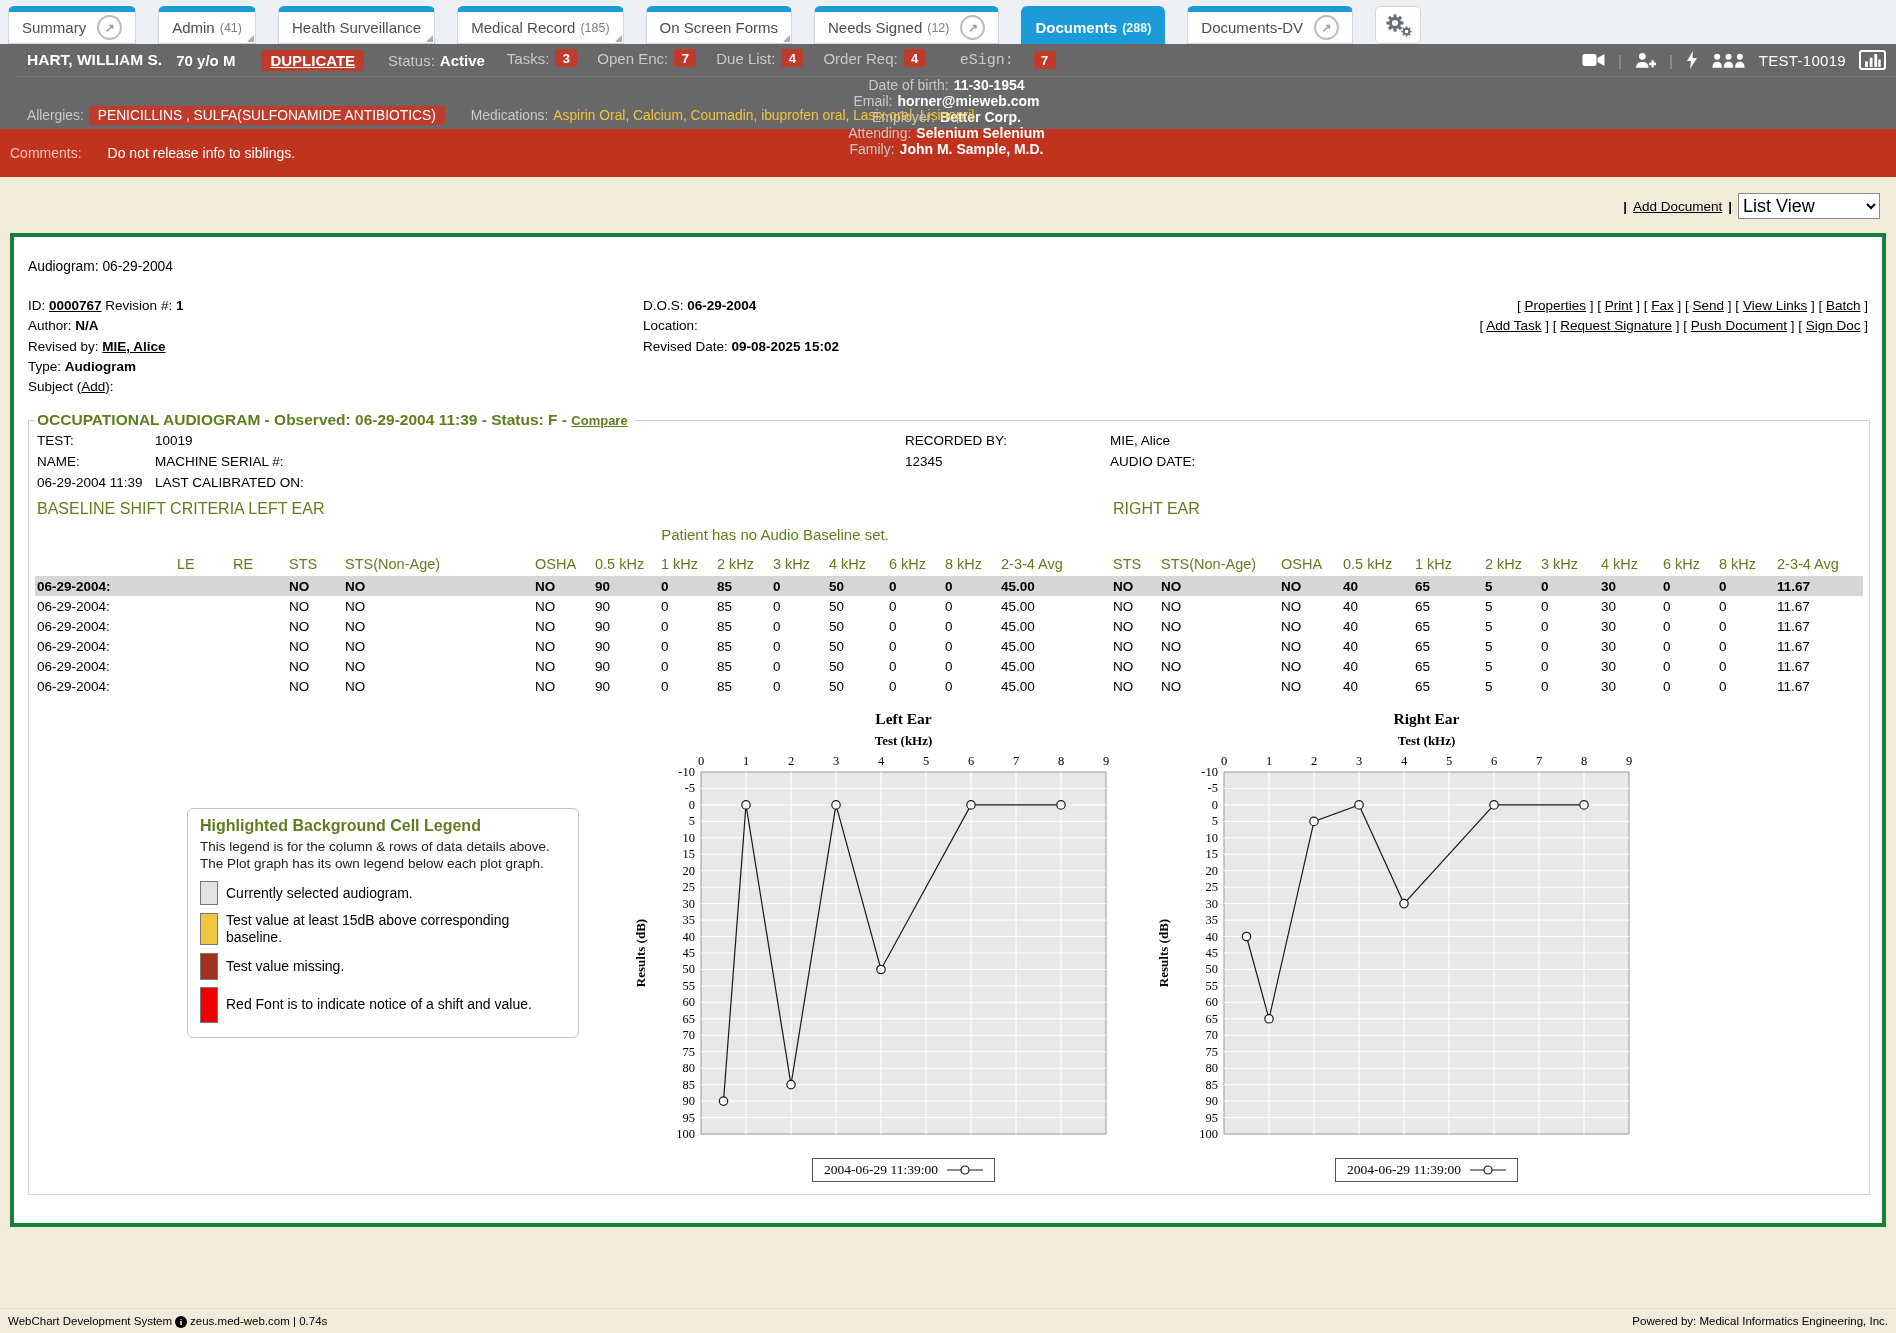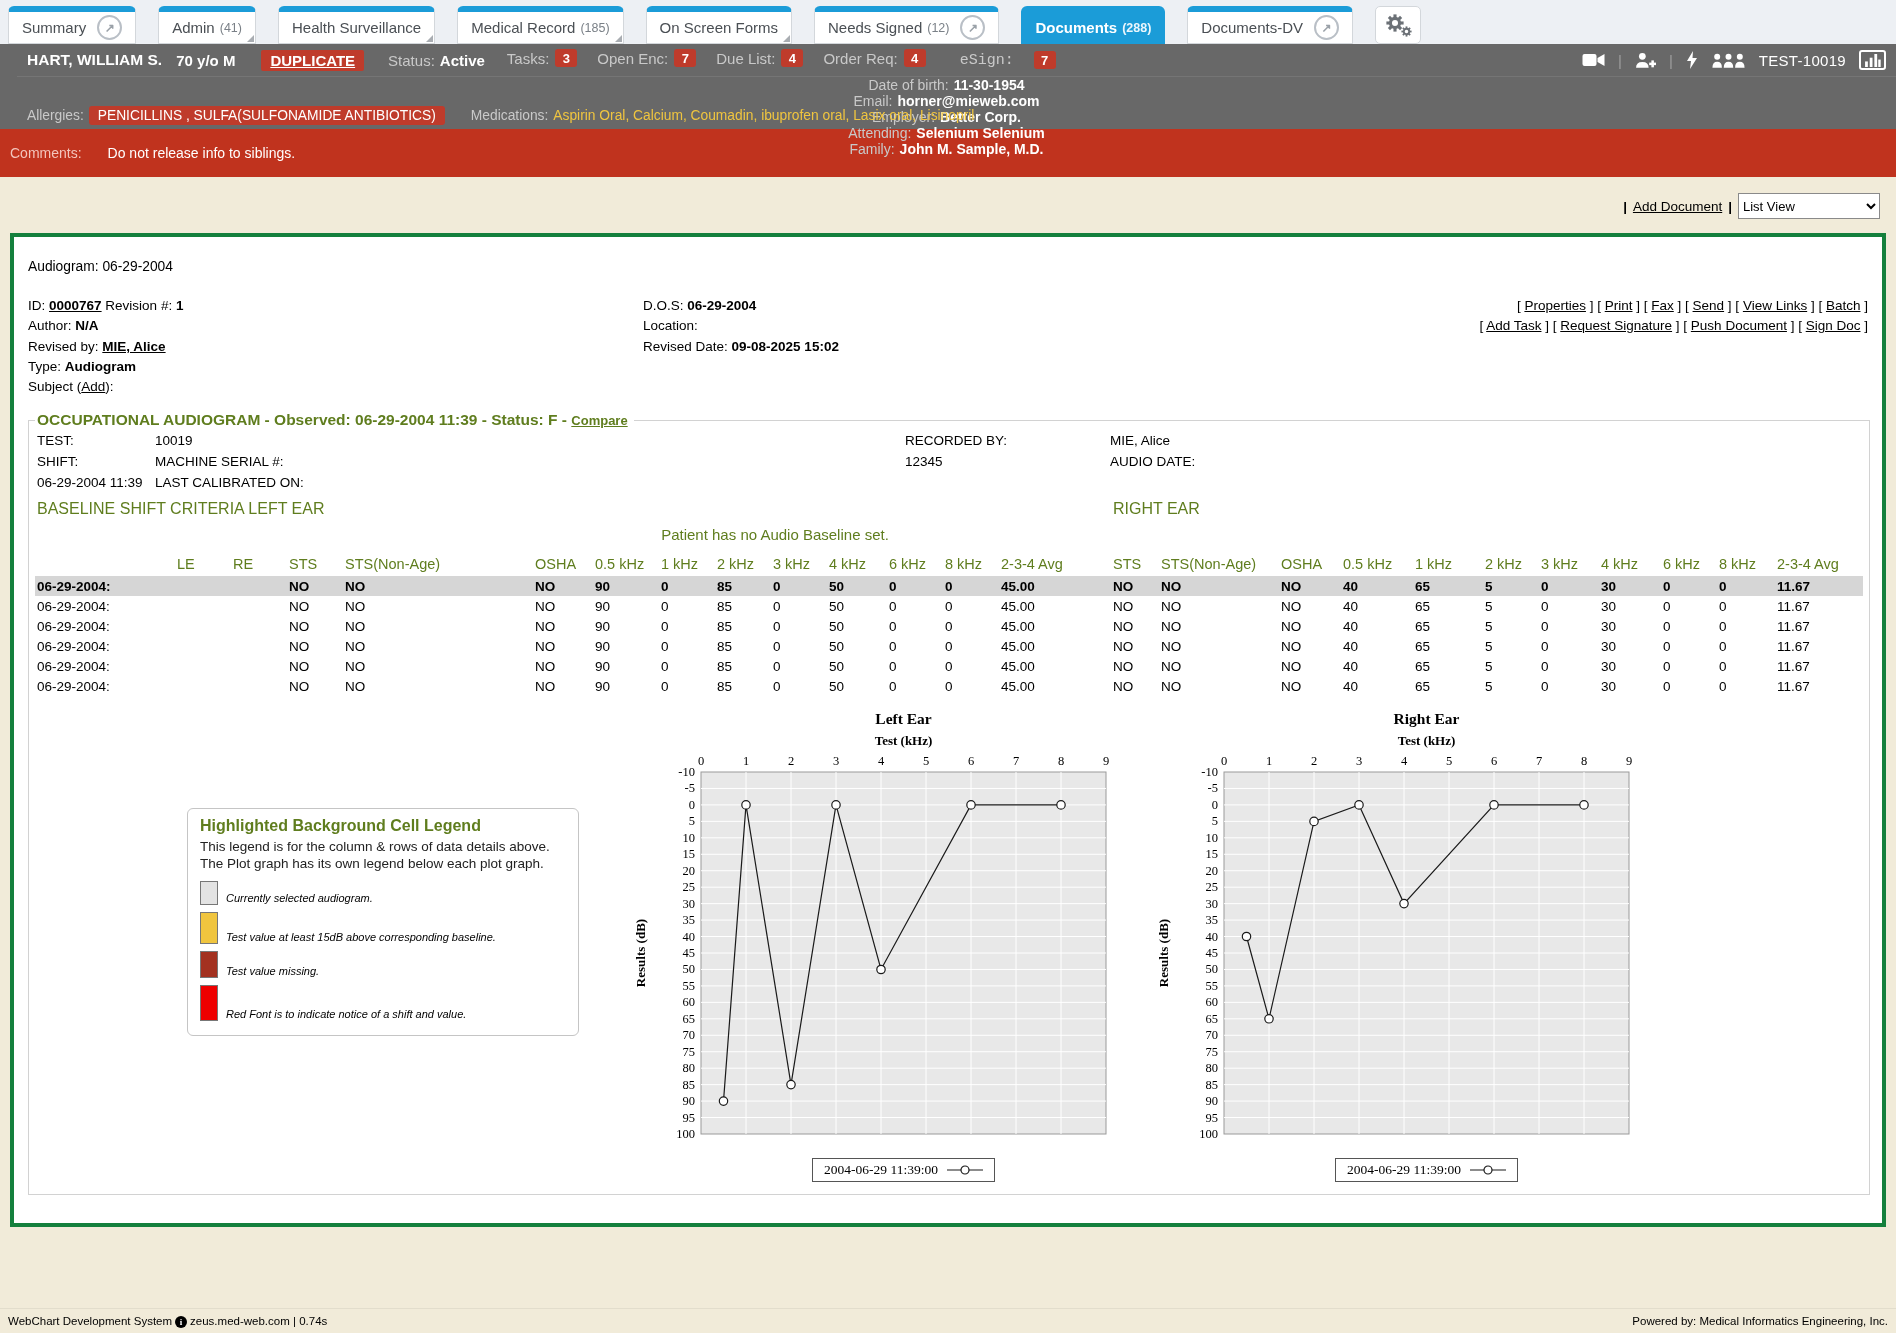--- a/index.html
+++ b/index.html
@@ -42,21 +42,21 @@
   .allergy-badge{background:#bf3b2b;color:#fff;padding:2px 9px;border-radius:3px;margin-right:26px;cursor:pointer;}
   .med{color:#f0c53f;text-decoration:none;cursor:pointer;}
   .medsep{color:#f0c53f;}
   
   .comments{background:#c0331e;color:#fff;height:48px;display:flex;align-items:center;padding:0 10px;font-size:14px;}
   .comments .clabel{color:#f3c5bc;margin-right:26px;}
   
   .content{padding:0;}
   .toolbar{display:flex;justify-content:flex-end;align-items:center;padding:16px 16px 6px 0;font-size:13.5px;gap:6px;}
   .toolbar .pipe{font-weight:bold;}
-  .toolbar select{font-size:13px;height:26px;width:142px;border:1px solid #8a8a8a;background:#fff;}
+  .toolbar select{font-size:18px;height:26px;width:142px;border:1px solid #8a8a8a;background:#fff;}
   .card{background:#fff;border:4px solid #15803d;margin:8px 10px 0;padding:22px 14px 28px;min-height:985px;box-sizing:border-box;position:relative;}
   .doc-title{font-size:13.8px;margin-bottom:22px;}
   .doc-meta{display:flex;font-size:13.5px;line-height:1.5;}
   .dm-left{width:615px;}
   .dm-mid{width:620px;}
   .dm-right{margin-left:auto;text-align:right;white-space:nowrap;}
   .b{font-weight:bold;} .u{text-decoration:underline;}
   .act{white-space:nowrap;}
   
   .audio-fs{border:1px solid #d2d2d2;margin:14px 0 0;padding:2px 6px 12px;}
@@ -68,21 +68,21 @@
   .bl-msg{margin-left:430px;width:620px;text-align:center;font-size:15px;color:#5f7d1e;height:26px;}
   table.audio{border-collapse:collapse;table-layout:fixed;width:1828px;margin-top:2px;}
   table.audio th{font-weight:normal;color:#5f7d1e;font-size:14.5px;text-align:left;padding:2px 2px 4px;white-space:nowrap;overflow:hidden;}
   table.audio td{font-size:13.5px;color:#000;padding:2px;height:16px;white-space:nowrap;overflow:hidden;}
   table.audio tr.sel td{background:#d6d6d6;font-weight:bold;}
   
   .charts-row{display:flex;margin-top:12px;align-items:flex-start;}
   .cell-legend{width:392px;margin-left:152px;margin-top:100px;background:#fff;border:1px solid #c5c5c5;border-radius:6px;padding:8px 12px 14px;box-sizing:border-box;}
   .cl-title{color:#5f7d1e;font-weight:bold;font-size:16px;margin-bottom:4px;}
   .cl-desc{font-size:13.5px;color:#222;line-height:1.25;margin-bottom:8px;}
-  .cl-item{display:flex;align-items:flex-end;margin-top:7px;font-size:11px;line-height:1.2;font-style:italic;}
+  .cl-item{display:flex;align-items:center;margin-top:7px;font-size:14px;line-height:1.2;}
   .cl-item .sw{width:16px;min-width:16px;height:30px;border:1px solid #777;margin-right:8px;}
   .cl-item:nth-child(1) .sw{height:22px;}
   .cl-item:nth-child(3) .sw{height:25px;}
   .cl-item:nth-child(4) .sw{height:34px;}
   .chart-block{width:505px;font-family:"Liberation Serif",serif;}
   .chart-block.first{margin-left:52px;}
   .chart-block.second{margin-left:18px;}
   .plot-legend{width:405px;margin-left:70px;text-align:center;margin-top:8px;}
   .plot-legend-box{display:inline-flex;align-items:center;gap:9px;border:1px solid #555;background:#fff;padding:3px 11px;font-size:13.5px;}
   
@@ -298,21 +298,21 @@
       <legend>
         <span>OCCUPATIONAL AUDIOGRAM - Observed: 06-29-2004 11:39 - Status: F -</span>
         <a>Compare</a>
       </legend>
 
       <div class="info-grid" id="infogrid">
           <div>TEST:</div>
           <div>10019</div>
           <div>RECORDED BY:</div>
           <div>MIE, Alice</div>
-          <div>SHIFT:</div>
+          <div>NAME:</div>
           <div>MACHINE SERIAL #:</div>
           <div>12345</div>
           <div>AUDIO DATE:</div>
           <div>06-29-2004 11:39</div>
           <div>LAST CALIBRATED ON:</div>
           <div></div>
         </div>
 
       <div class="bl-titles">
         <div class="bl-title" style="left:2px">BASELINE SHIFT CRITERIA LEFT EAR</div>

